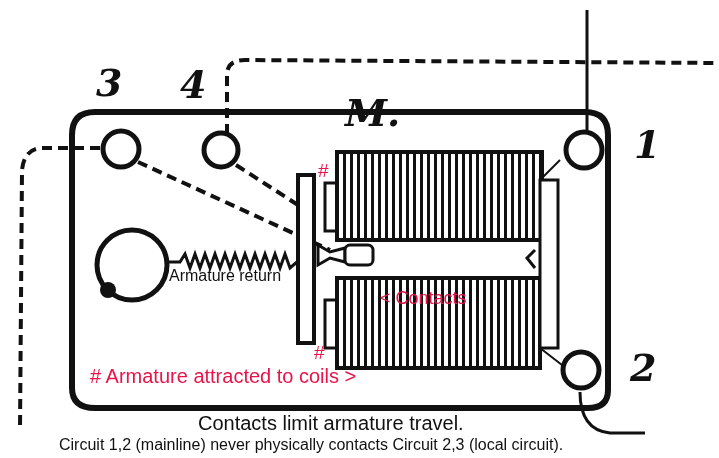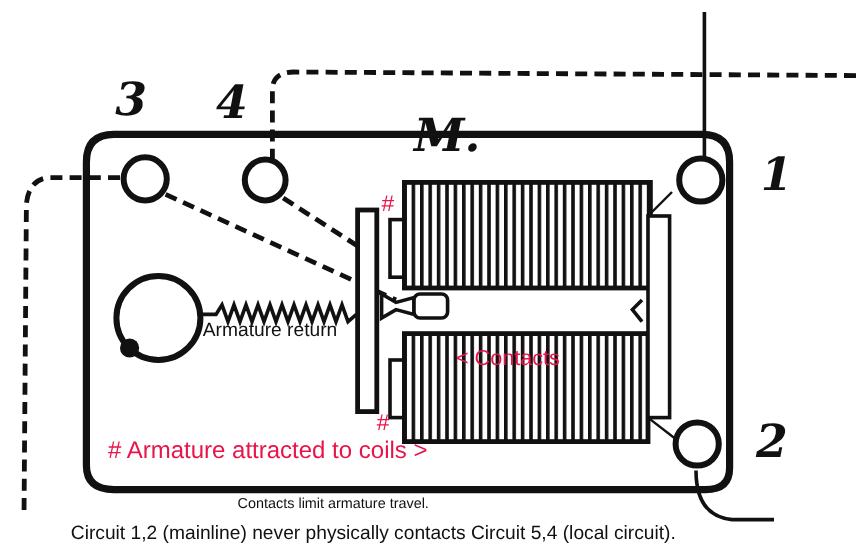--- a/index.html
+++ b/index.html
@@ -71,15 +71,15 @@
 
   <div class="red" style="left:318px;top:160px;font-size:19px;">#</div>
   <div class="red" style="left:314px;top:342px;font-size:19px;">#</div>
   <div class="red" style="left:380px;top:264px;font-size:18px;margin-top:24px;">&lt; Contacts</div>
   <div class="red" style="left:90px;top:365px;font-size:20px;"># Armature attracted to coils &gt;</div>
 
   <div class="blk center" style="left:169px;top:269px;width:110px;font-size:16px;line-height:13px;">
     <div>Armature return</div>
   </div>
 
-  <div class="blk" style="left:198px;top:412px;font-size:12px;">Contacts limit armature travel.</div>
-  <div class="blk" style="left:59px;top:436px;font-size:16px;">Circuit 1,2 (mainline) never physically contacts Circuit 5,4 (local circuit).</div>
+  <div class="blk" style="left:198px;top:412px;font-size:20px;">Contacts limit armature travel.</div>
+  <div class="blk" style="left:59px;top:436px;font-size:16px;">Circuit 1,2 (mainline) never physically contacts Circuit 2,3 (local circuit).</div>
 </div>
 
 </body></html>

